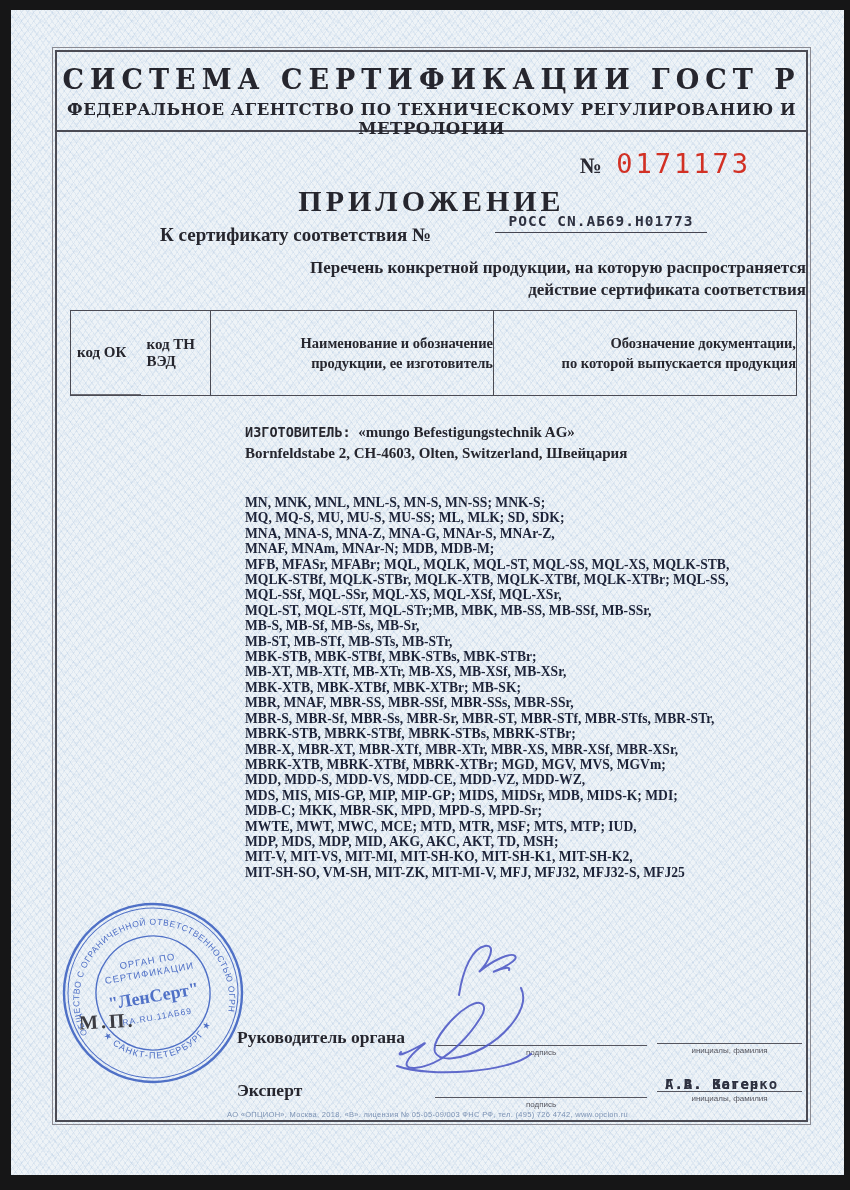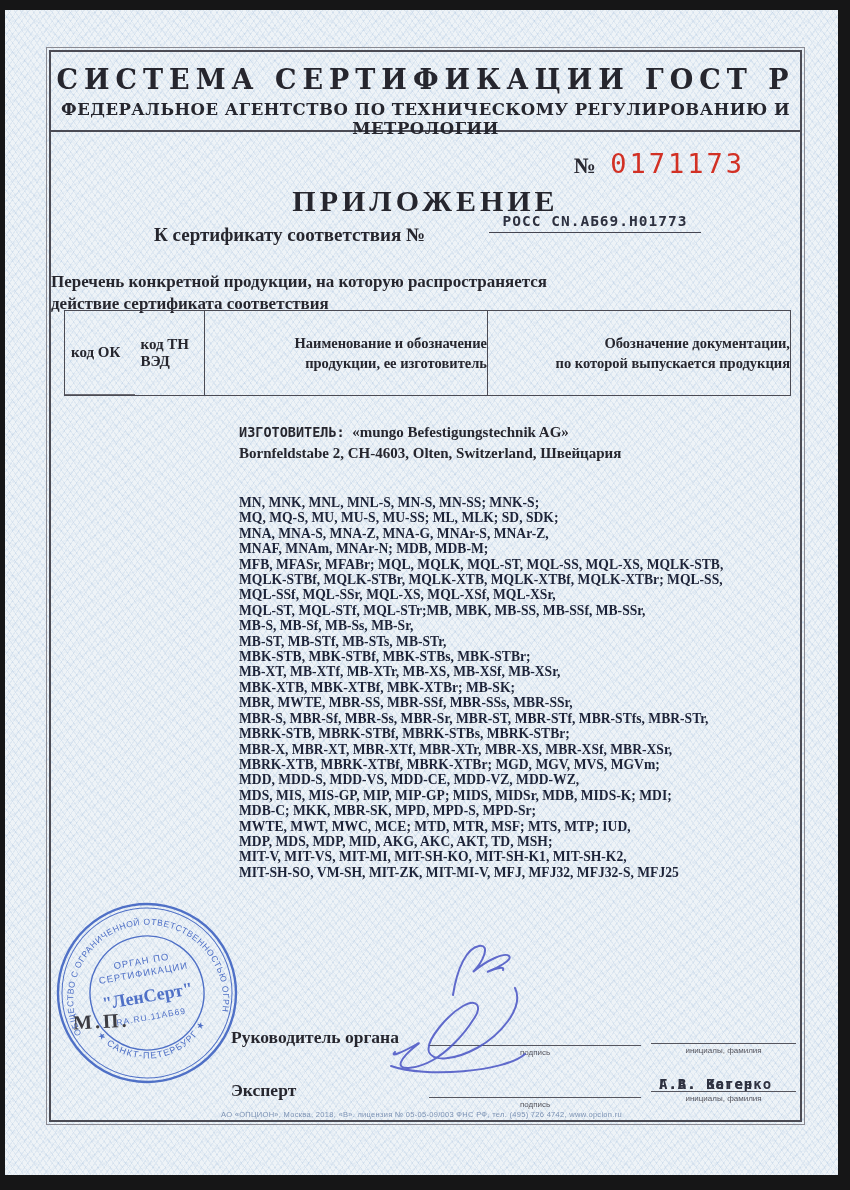--- a/index.html
+++ b/index.html
@@ -1,18 +1,18 @@
 <!DOCTYPE html>
 <html><head>
 <meta charset="utf-8">
 <style>
   * { margin:0; padding:0; box-sizing:border-box; }
   html,body { width:850px; height:1190px; }
   body { background:#141414; font-family:"Liberation Serif", serif; }
-  .scan { position:relative; width:850px; height:1190px; background:#161617; padding:10px 8px 15px 5px; }
+  .scan { position:relative; width:850px; height:1190px; background:#161617; padding:10px 8px 15px 11px; }
   .paper {
     position:relative; width:833px; height:1165px;
     background-color:#eef3f7;
     background-image:
       repeating-linear-gradient(55deg,  rgba(120,160,205,0.13) 0 1px, transparent 1px 5px),
       repeating-linear-gradient(-55deg, rgba(120,160,205,0.13) 0 1px, transparent 1px 5px),
       repeating-linear-gradient(35deg,  rgba(140,175,215,0.07) 0 2px, transparent 2px 13px),
       repeating-linear-gradient(-35deg, rgba(140,175,215,0.07) 0 2px, transparent 2px 13px);
   }
   .frame {
@@ -28,22 +28,22 @@
   .h2 { font-family:"DejaVu Serif", serif; font-weight:bold; font-size:16.5px; letter-spacing:0.5px; padding-top:5px; }
   .doc-number { position:absolute; right:55px; top:96px; white-space:nowrap; }
   .doc-number .no-sign { font-size:22px; font-weight:bold; color:#2a2a33; margin-right:14px; }
   .doc-number .no-value { font-family:"DejaVu Sans Mono", monospace; font-size:27px; letter-spacing:3px; }
   .title { position:absolute; left:0; top:132px; width:100%; text-align:center;
            font-weight:bold; font-size:30px; letter-spacing:4px; color:#26262e; }
   .cert-line { position:absolute; left:103px; top:172px; font-weight:bold; font-size:19px; color:#26262e; }
   .cert-value-wrap { position:absolute; left:438px; top:160px; width:212px; text-align:center;
                      border-bottom:1.5px solid #454550; padding-bottom:2px; }
   .cert-value { font-family:"DejaVu Sans Mono", monospace; font-size:14.5px; font-weight:bold; color:#2e3140; letter-spacing:1px;margin-top:10px; }
-  .subtitle { position:absolute; left:0; top:205px; width:100%; text-align:left;
-              font-weight:bold; font-size:17px; line-height:22px; color:#26262e;margin-top:14px; }
+  .subtitle { position:absolute; left:0; top:205px; width:100%; text-align:right;
+              font-weight:bold; font-size:17px; line-height:22px; color:#26262e; }
   .ptable { position:absolute; left:13px; top:258px; width:727px; height:86px;
             border:1.5px solid #4b4b54; display:flex; color:#26262e; }
   .ptable .c1 { width:140px; border-right:1.5px solid #4b4b54; display:flex; flex-direction:row; }
   .ptable .c1 > div { flex:1; display:flex; align-items:center; padding-left:6px; font-weight:bold; font-size:15px; }
   .ptable .c1 > div:first-child { border-bottom:1px solid #6a6a72; }
   .ptable .c2 { width:283px; border-right:1.5px solid #4b4b54; }
   .ptable .c3 { flex:1; }
   .ptable .c2, .ptable .c3 { display:flex; flex-direction:column; justify-content:center; text-align:right;
                              font-weight:bold; font-size:14.5px; line-height:20px; }
   .manufacturer { position:absolute; left:188px; top:370px; color:#26262e; font-size:15px; font-weight:bold; line-height:21px; }
@@ -117,21 +117,21 @@
           <div>MNAF, MNAm, MNAr-N; MDB, MDB-M;</div>
           <div>MFB, MFASr, MFABr; MQL, MQLK, MQL-ST, MQL-SS, MQL-XS, MQLK-STB,</div>
           <div>MQLK-STBf, MQLK-STBr, MQLK-XTB, MQLK-XTBf, MQLK-XTBr; MQL-SS,</div>
           <div>MQL-SSf, MQL-SSr, MQL-XS, MQL-XSf, MQL-XSr,</div>
           <div>MQL-ST, MQL-STf, MQL-STr;MB, MBK, MB-SS, MB-SSf, MB-SSr,</div>
           <div>MB-S, MB-Sf, MB-Ss, MB-Sr,</div>
           <div>MB-ST, MB-STf, MB-STs,  MB-STr,</div>
           <div>MBK-STB, MBK-STBf, MBK-STBs, MBK-STBr;</div>
           <div>MB-XT, MB-XTf, MB-XTr, MB-XS, MB-XSf, MB-XSr,</div>
           <div>MBK-XTB, MBK-XTBf, MBK-XTBr; MB-SK;</div>
-          <div>MBR, MWTE, MBR-SS, MBR-SSf, MBR-SSs, MBR-SSr,</div>
+          <div>MBR, MNAF, MBR-SS, MBR-SSf, MBR-SSs, MBR-SSr,</div>
           <div>MBR-S, MBR-Sf, MBR-Ss, MBR-Sr, MBR-ST, MBR-STf, MBR-STfs, MBR-STr,</div>
           <div>MBRK-STB, MBRK-STBf, MBRK-STBs, MBRK-STBr;</div>
           <div>MBR-X, MBR-XT, MBR-XTf, MBR-XTr, MBR-XS,  MBR-XSf, MBR-XSr,</div>
           <div>MBRK-XTB, MBRK-XTBf, MBRK-XTBr; MGD, MGV, MVS, MGVm;</div>
           <div>MDD, MDD-S, MDD-VS, MDD-CE, MDD-VZ, MDD-WZ,</div>
           <div>MDS, MIS, MIS-GP, MIP, MIP-GP; MIDS, MIDSr, MDB, MIDS-K; MDI;</div>
           <div>MDB-C; MKK, MBR-SK, MPD, MPD-S, MPD-Sr;</div>
           <div>MWTE, MWT, MWC, MCE; MTD, MTR, MSF; MTS, MTP; IUD,</div>
           <div>MDP, MDS, MDP, MID, AKG, AKC, AKT, TD, MSH;</div>
           <div>MIT-V,  MIT-VS, MIT-MI, MIT-SH-KO, MIT-SH-K1, MIT-SH-K2,</div>

